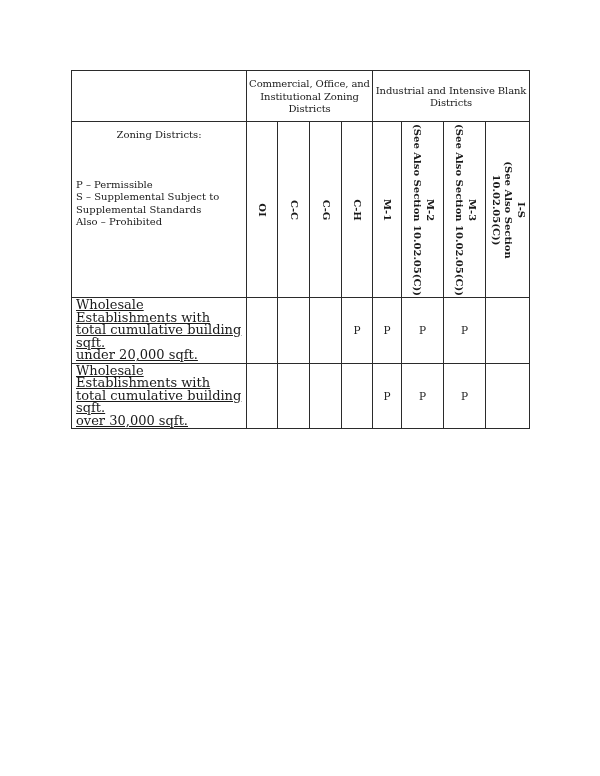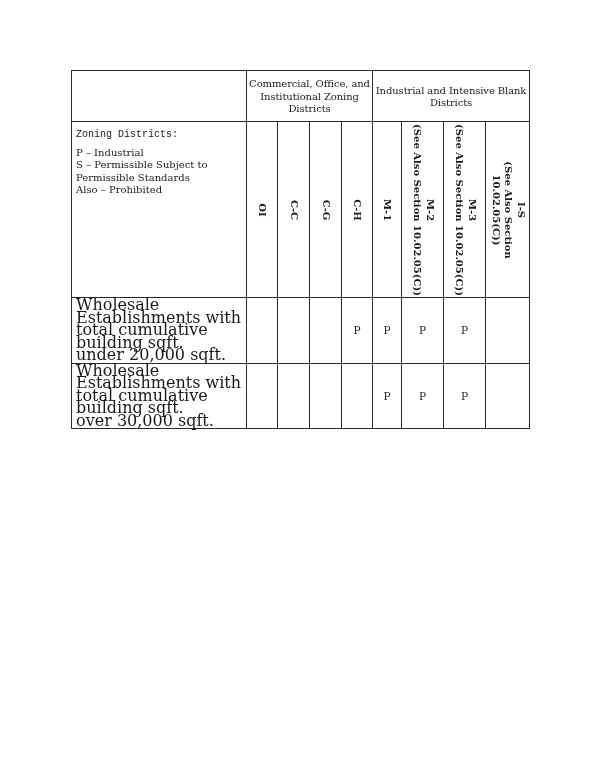--- a/index.html
+++ b/index.html
@@ -45,47 +45,48 @@
       padding-top: 2px !important;
     }
     .legend-cell {
       vertical-align: top !important;
       font-size: 10px;
       line-height: 12.5px;
       padding: 7px 4px 0 4px !important;
       font-weight: bold;
     }
     .legend-title {
-      margin-bottom: 5px;
+      text-align: center;
+      margin-bottom: 37px;
       display: block;
-      font-family: Liberation Mono, monospace;
     }
     .legend-line { display: block; }
     .rot-wrap {
       position: relative;
       height: 168px;
       width: 100%;
     }
     .rot {
       position: absolute;
       left: 50%;
       top: 50%;
       transform: translate(-50%, -50%) rotate(90deg);
       white-space: nowrap;
       font-size: 10px;
       line-height: 12.5px;
       text-align: center;
       font-weight: bold;
     }
     .rot span { display: block; }
     .use-cell {
-      font-size: 16px;
+      font-size: 13px;
       line-height: 12.5px;
       padding: 1px 3px 1px 4px !important;
       vertical-align: top !important;
+      text-decoration: underline;
     }
     .mark {
       text-align: center;
       font-size: 10.5px;
     }
     tr.r-head td { height: 48px; }
     tr.r-rot td { height: 168px; }
     tr.r-data td { height: 39px; }
   </style>
 </head>
@@ -108,23 +109,23 @@
     <tbody>
         <tr class="r-head">
       <td></td>
       <td colspan="4" class="group-head">Commercial, Office, and Institutional Zoning Districts</td>
       <td colspan="4" class="group-head">Industrial and Intensive Blank Districts</td>
     </tr>
 
     <tr class="r-rot">
       <td class="legend-cell">
         <span class="legend-title">Zoning Districts:</span>
-        <span class="legend-line">P – Industrial</span>
-        <span class="legend-line">S – Permissible Subject to</span>
-        <span class="legend-line">Permissible Standards</span>
+        <span class="legend-line">P – Permissible</span>
+        <span class="legend-line">S – Supplemental Subject to</span>
+        <span class="legend-line">Supplemental Standards</span>
         <span class="legend-line">Also – Prohibited</span>
       </td>
       <td>
             <div class="rot-wrap">
               <div class="rot">
                 <span>OI</span>
               </div>
             </div>
           </td>
       <td>

